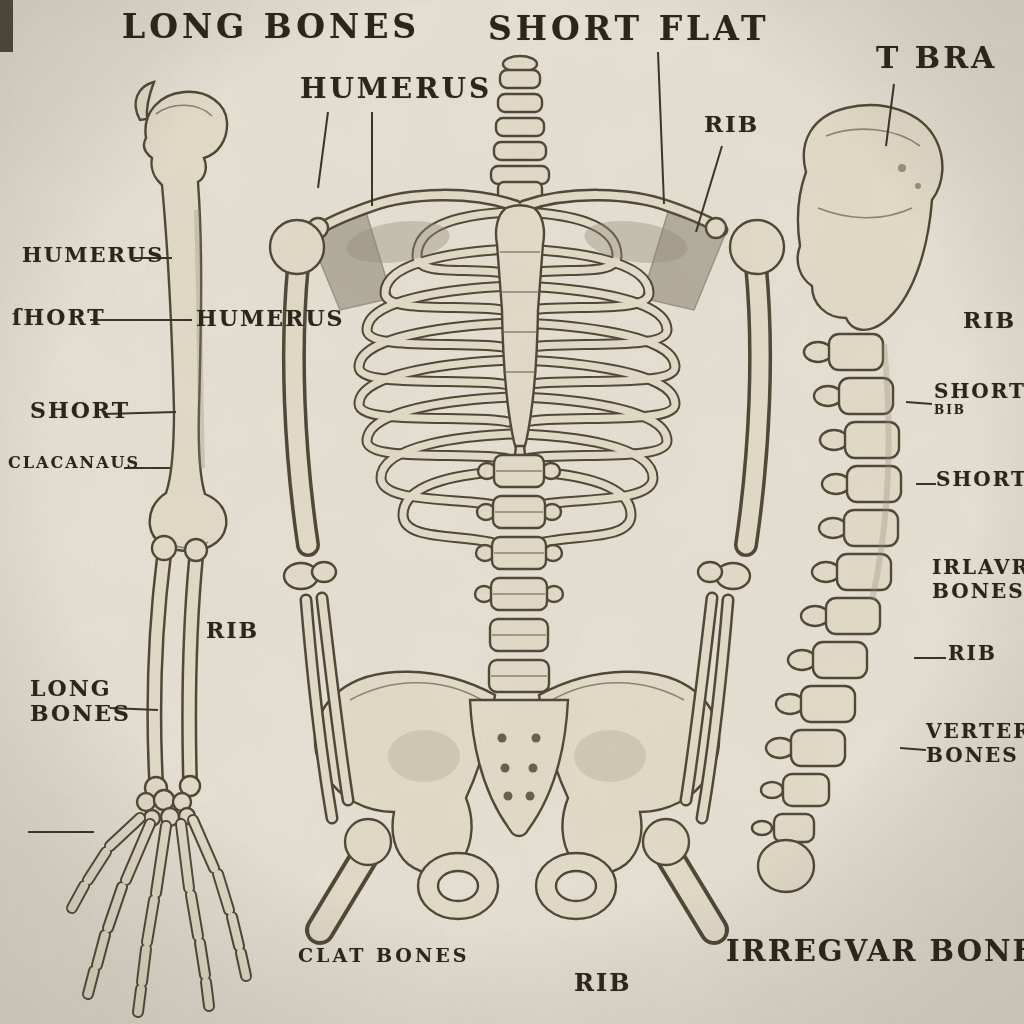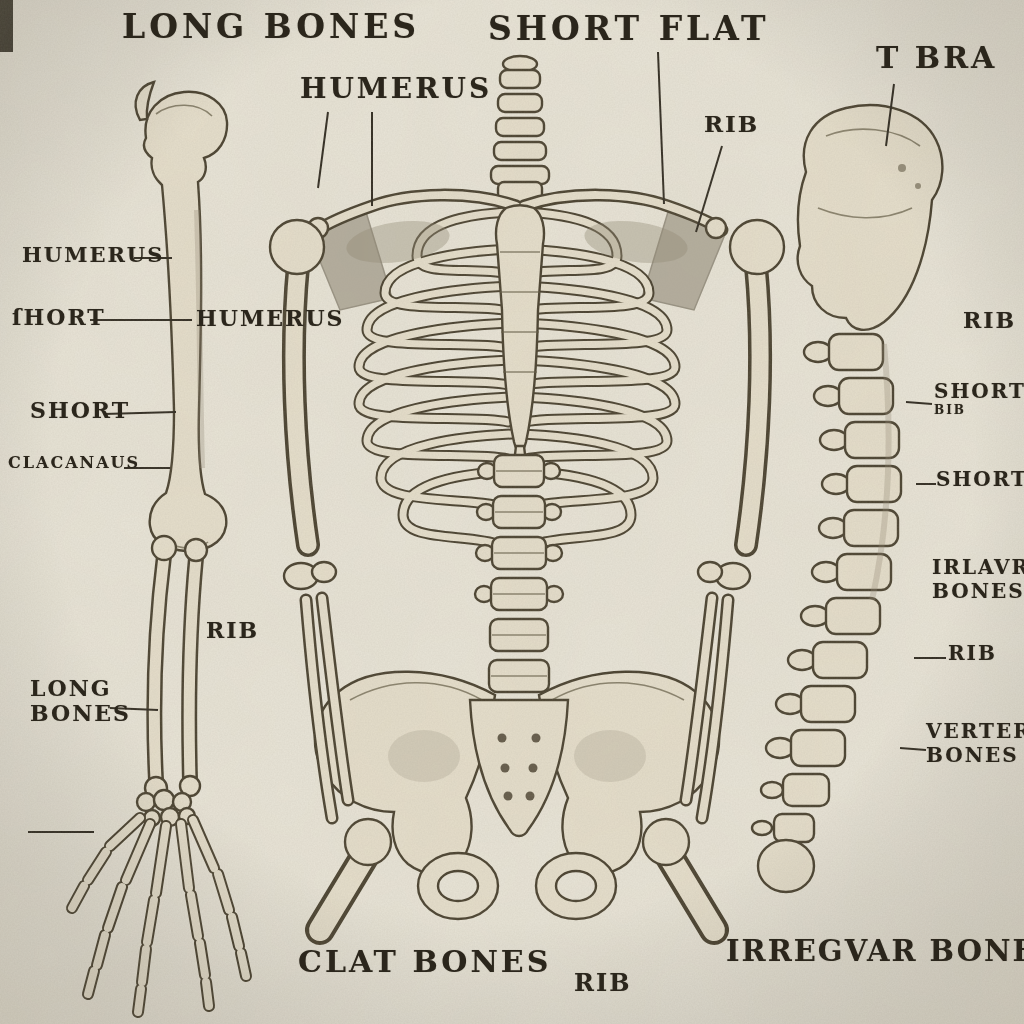--- a/index.html
+++ b/index.html
@@ -41,21 +41,21 @@
   .l-flat2{left:30px;top:702px;font-size:22px}
   .l-rib-r1{left:963px;top:309px;font-size:22px}
   .l-flab{left:934px;top:381px;font-size:20px}
   .l-bib{left:934px;top:404px;font-size:12px}
   .l-bobe{left:936px;top:469px;font-size:20px}
   .l-irlavr1{left:932px;top:557px;font-size:20px}
   .l-irlavr2{left:932px;top:581px;font-size:20px}
   .l-rib-r2{left:948px;top:643px;font-size:20px}
   .l-verter1{left:926px;top:721px;font-size:20px}
   .l-verter2{left:926px;top:745px;font-size:20px}
-  .l-clat{left:298px;top:946px;font-size:30px;letter-spacing:3px}
+  .l-clat{left:298px;top:946px;font-size:19px;letter-spacing:3px}
   .l-rib-b{left:574px;top:970px;font-size:24px}
   .l-irregvar{left:726px;top:936px;font-size:29px;letter-spacing:2px}
 </style>
 </head>
 <body>
 
 <div class="plate">
 
 <svg class="art" viewBox="0 0 1024 1024">
   <defs>

